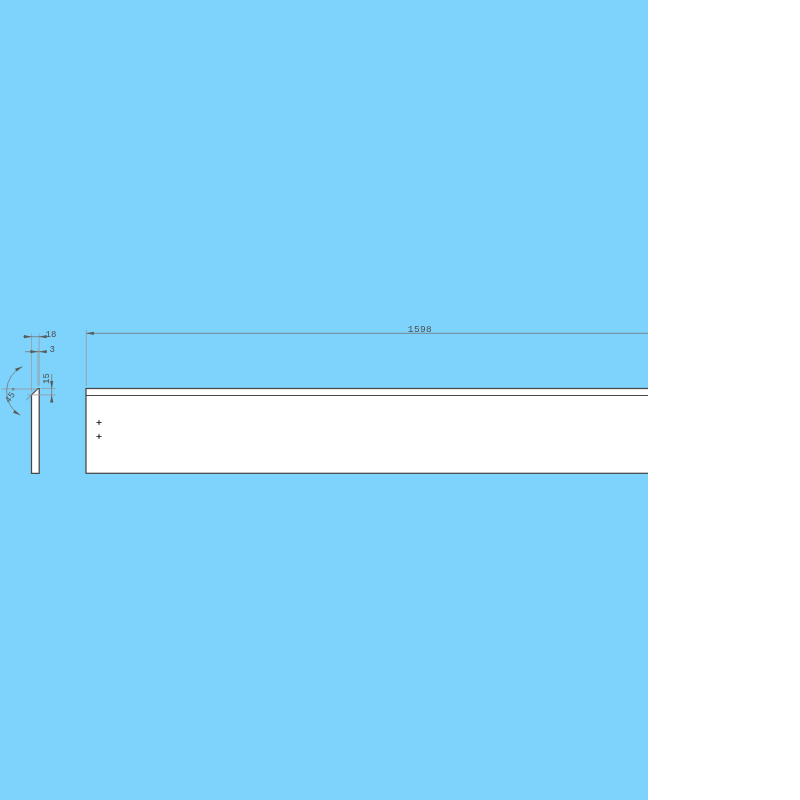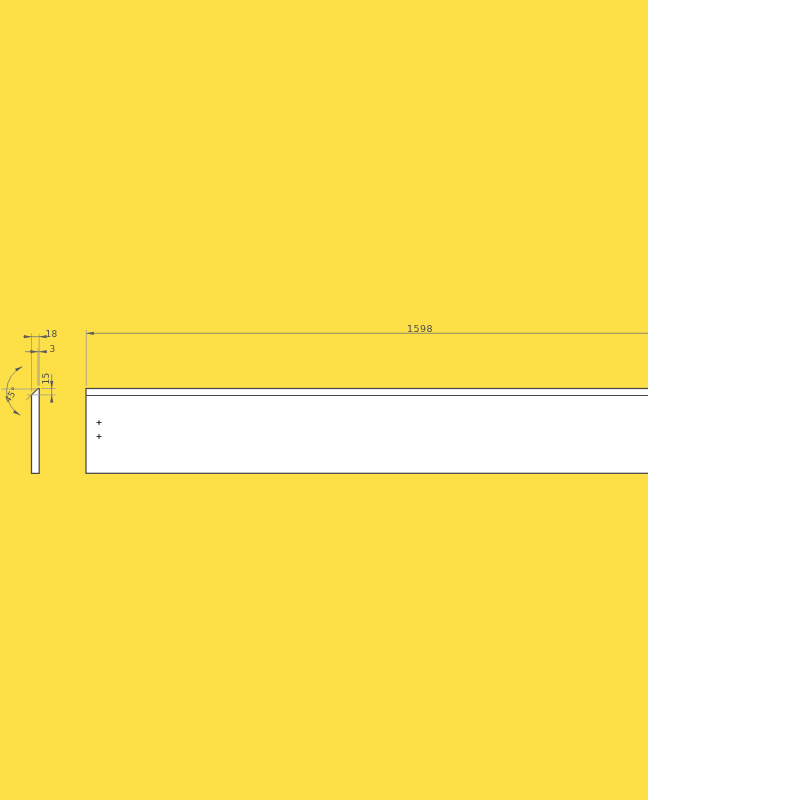--- a/index.html
+++ b/index.html
@@ -7,22 +7,23 @@
     padding: 0;
     width: 800px;
     height: 800px;
     background: #ffffff;
     font-family: "DejaVu Sans", "Liberation Sans", sans-serif;
   }
   #stage {
     position: relative;
     width: 648px;
     height: 800px;
-    background: #fde047;
+    background: #7dd3fc;
     overflow: hidden;
+    font-family: Liberation Mono, monospace;
   }
   svg { display: block; }
   .outline   { fill: #ffffff; stroke: #474747; stroke-width: 1.25; }
   .edge-line { stroke: #474747; stroke-width: 1; fill: none; }
   .dim-line  { stroke: #757575; stroke-width: 0.8; fill: none; }
   .ext-line  { stroke: #9b9b9b; stroke-width: 0.8; fill: none; }
   .arrow     { fill: #5a5a5a; stroke: none; }
   .dim-text  { fill: #4f4f4f; }
   .dim-text-lg { font-size: 9.5px; letter-spacing: 0.4px; }
   .dim-text-sm { font-size: 9px; letter-spacing: 0.2px; }

